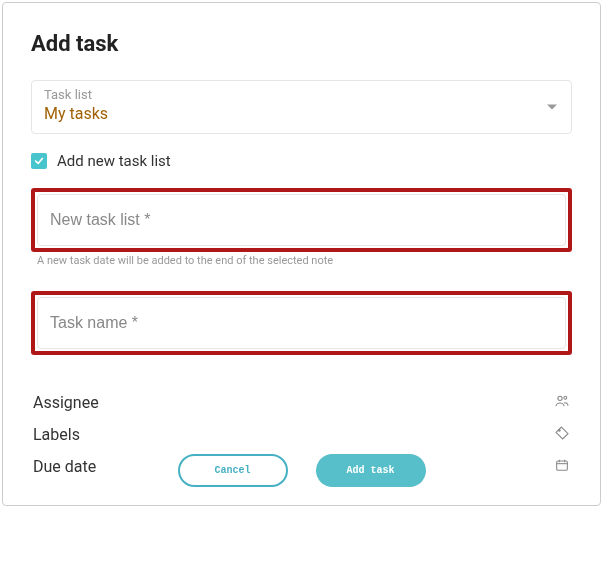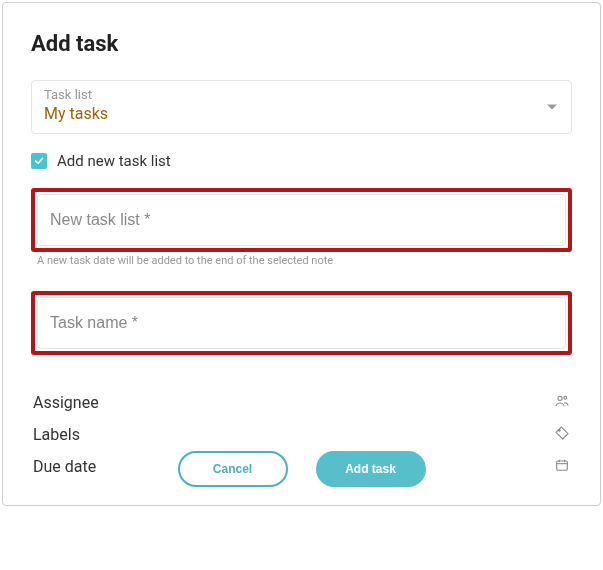--- a/index.html
+++ b/index.html
@@ -128,26 +128,27 @@
       position: absolute;
       left: 0;
       right: 0;
       bottom: 18px;
       display: flex;
       justify-content: center;
       gap: 28px;
     }
     .btn {
       border-radius: 999px;
-      font-size: 12px;
+      font-size: 10px;
       font-weight: 700;
       padding: 9px 28px;
       cursor: pointer;
       border: none;
       min-width: 110px;
+      font-family: Liberation Mono, monospace;
     }
     .btn-cancel {
       background: #fff;
       color: #47b1c4;
       border: 2px solid #47b1c4;
     }
     .btn-primary {
       background: #56bfc9;
       color: #fff;
     }

